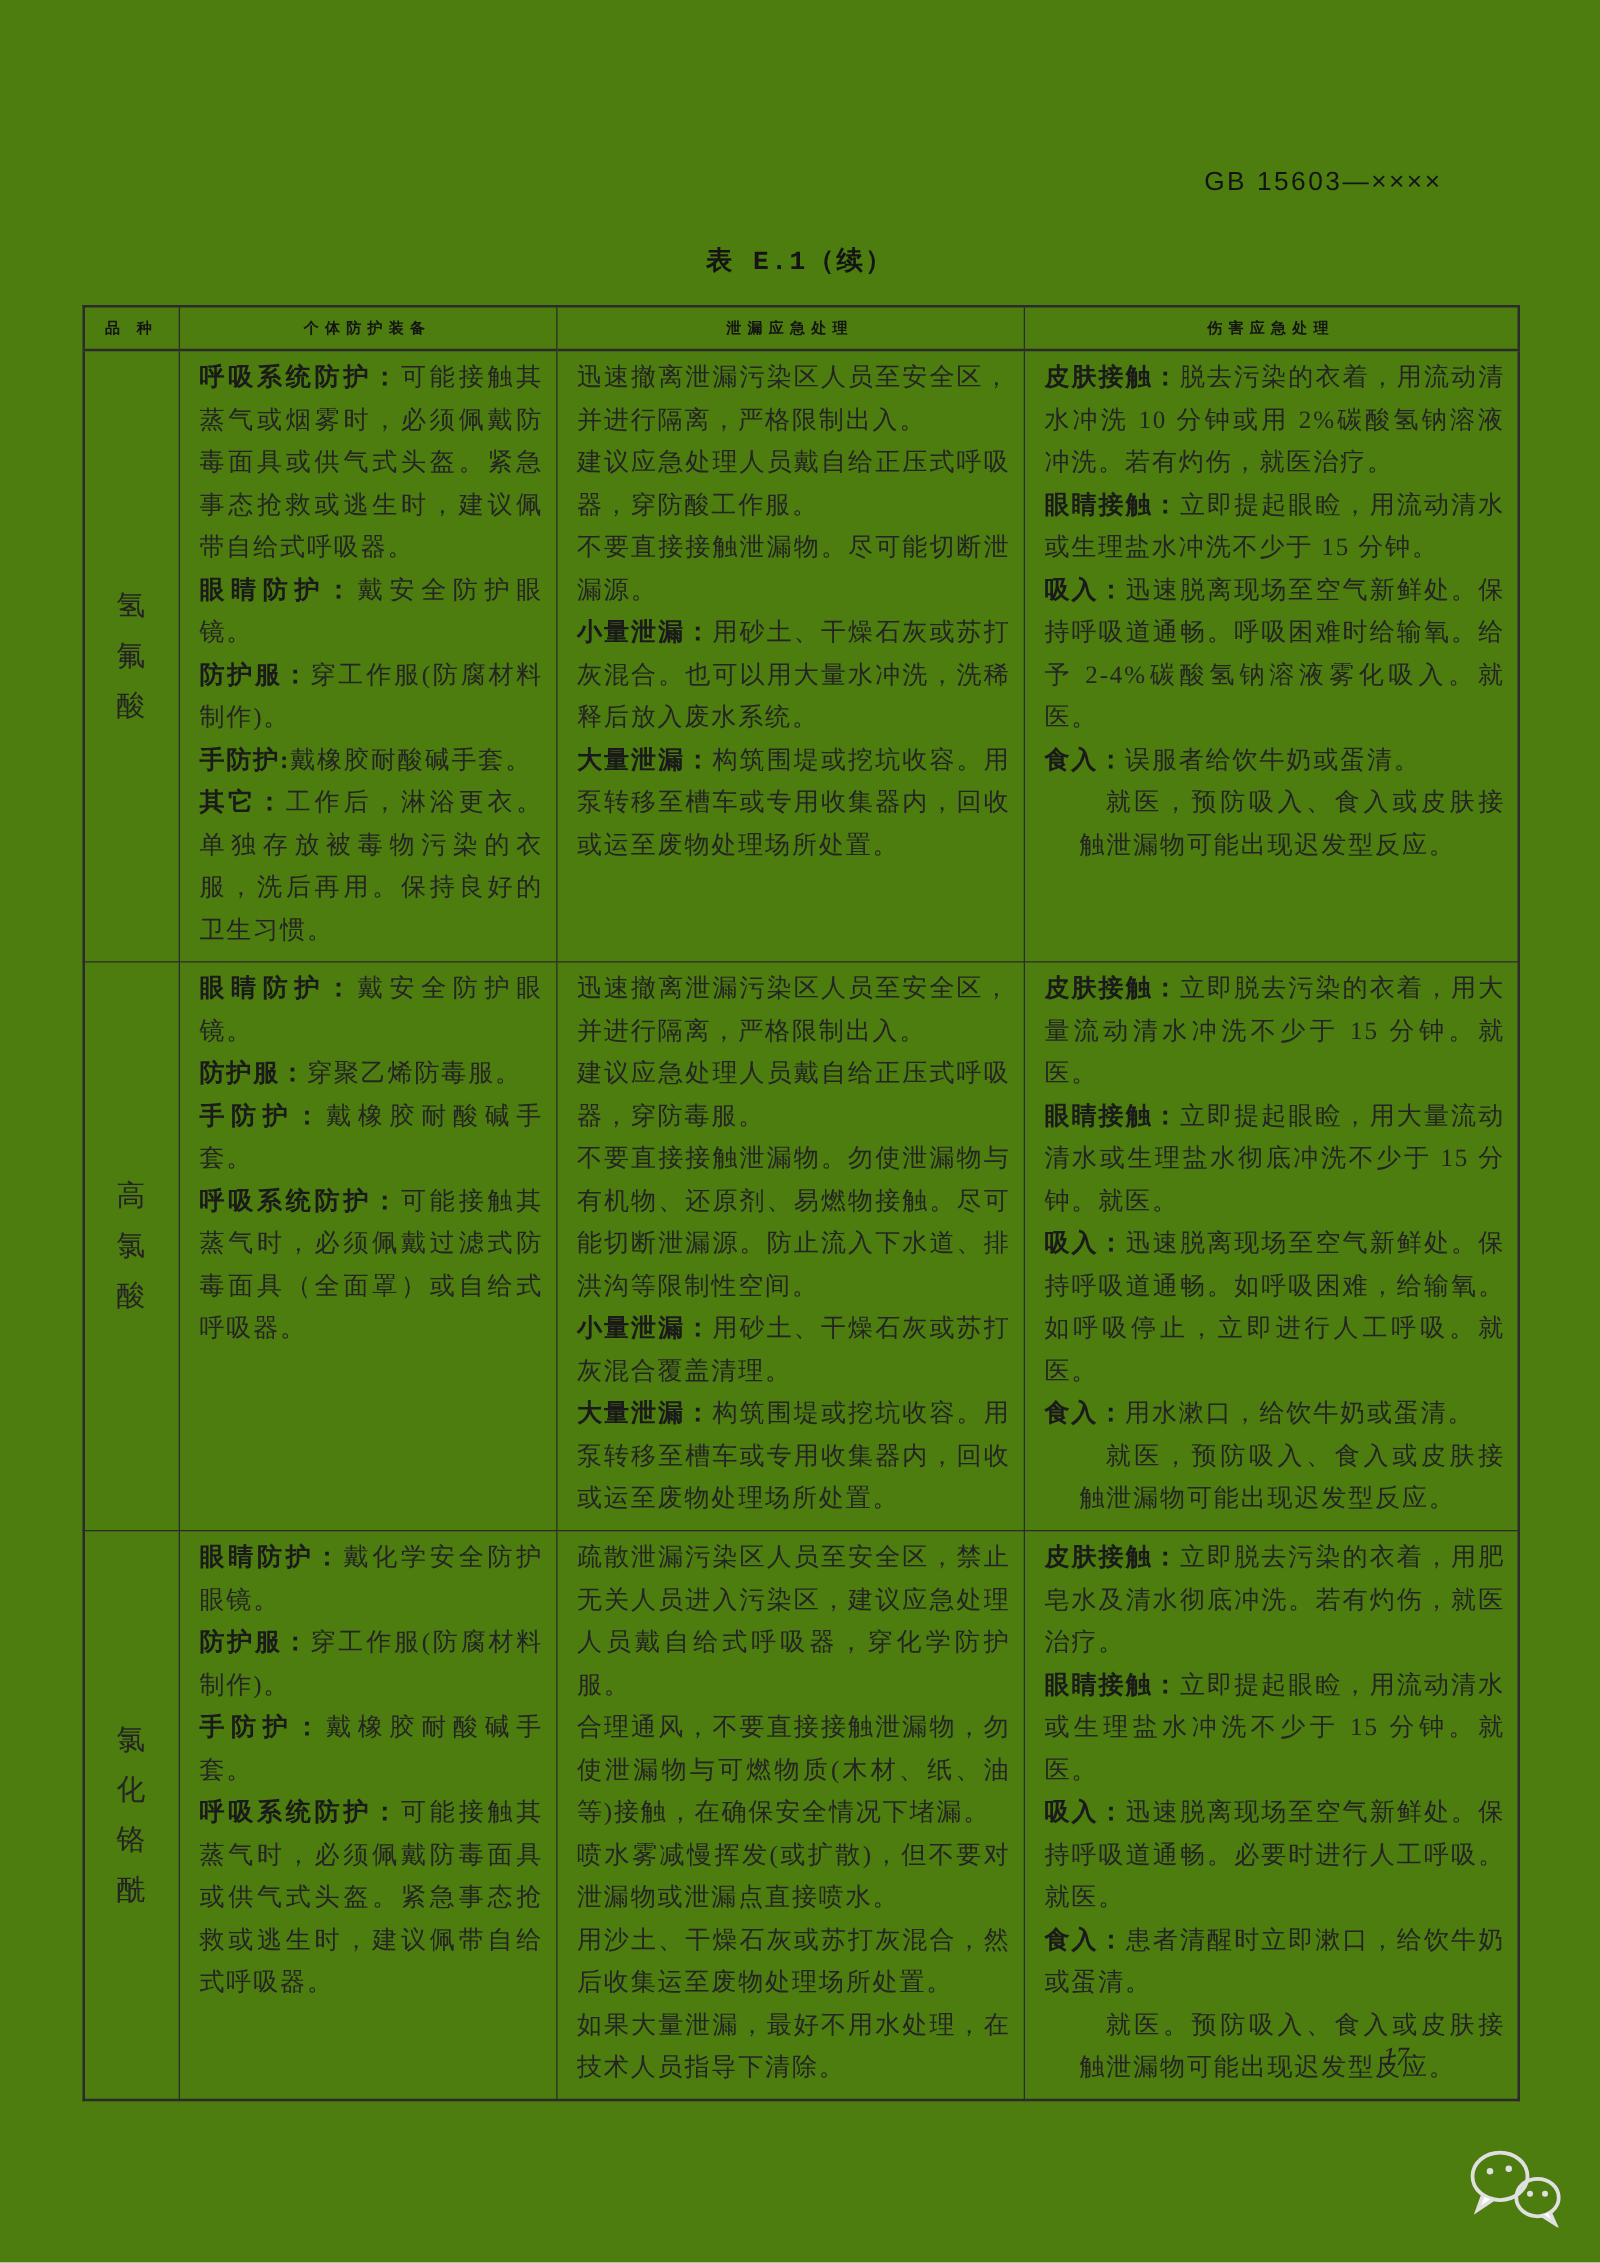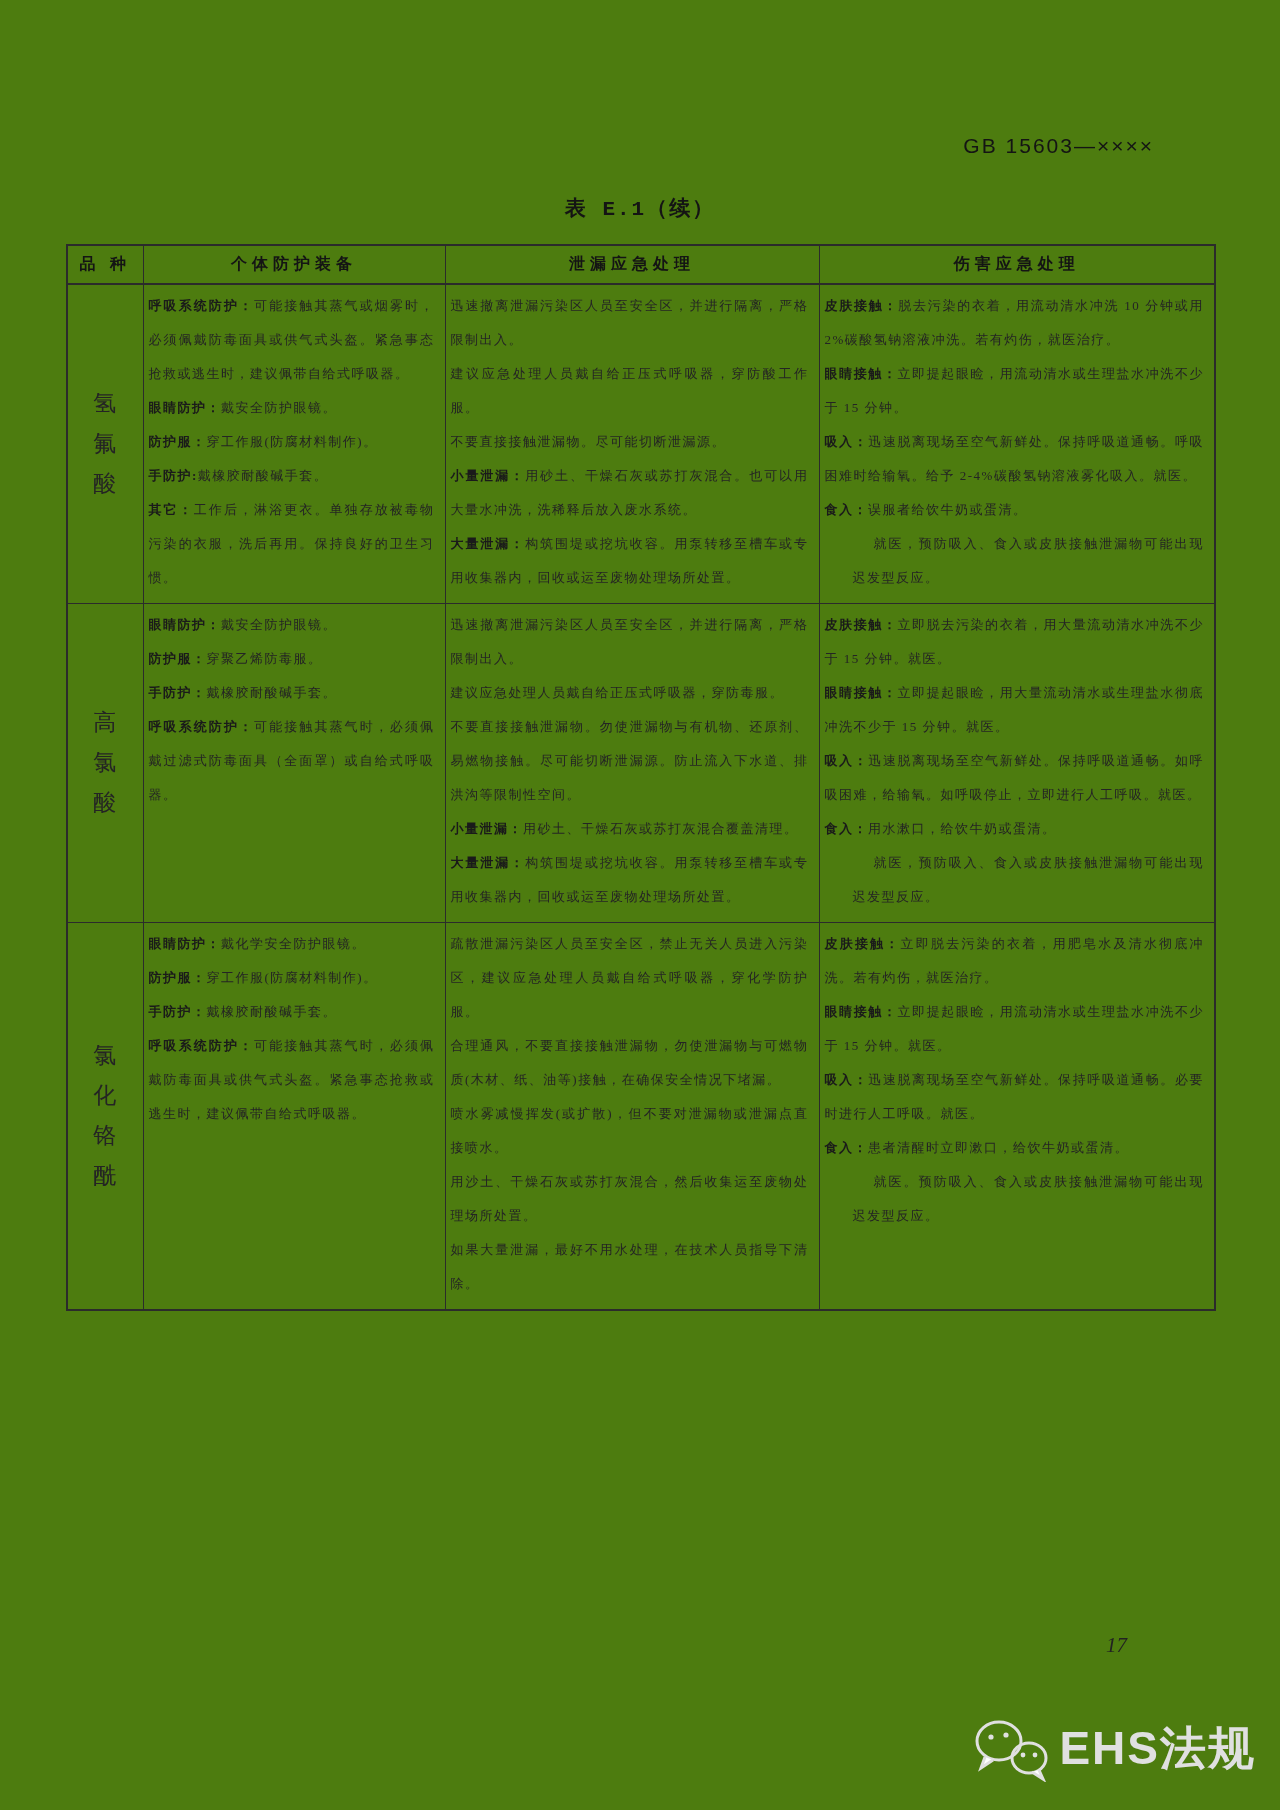--- a/index.html
+++ b/index.html
@@ -18,32 +18,32 @@
     font-weight:bold;font-size:21px;letter-spacing:2px;color:#141414;
   }
   table.hazard{
     position:absolute;top:244px;left:66px;width:1148px;
     border-collapse:collapse;table-layout:fixed;
     border:2px solid #2b2b2b;
   }
   table.hazard th,table.hazard td{border:1px solid #2b2b2b;}
   table.hazard thead th{
     font-family:"Liberation Sans","DejaVu Sans",sans-serif;
-    font-weight:bold;font-size:16px;letter-spacing:5px;
+    font-weight:bold;font-size:12px;letter-spacing:5px;
     padding:8px 2px;text-align:center;color:#141414;
     border-bottom:2px solid #2b2b2b;
   }
   td.chem{
     vertical-align:middle;text-align:center;
     font-size:23px;line-height:40px;padding:0 15px;
     letter-spacing:1px;color:#242424;
   }
   td.body-cell{
-    vertical-align:top;padding:4px 10px 8px 5px;
-    font-size:13px;line-height:34px;letter-spacing:1.5px;
+    vertical-align:top;padding:4px 10px 8px 16px;
+    font-size:20px;line-height:34px;letter-spacing:1.5px;
     text-align:justify;color:#242424;
   }
   .para{text-align:justify;}
   .para.indent{text-indent:21px;margin-left:28px;}
   .para b{font-weight:bold;color:#1a1a1a;}
   .page-number{
     position:absolute;top:1633px;left:1106px;
     font-size:21px;color:#222;font-style:italic;
   }
   .watermark{
@@ -164,16 +164,15 @@
         <ellipse cx="58" cy="42" rx="17" ry="15"></ellipse>
         <path d="M68 54 L72 63 L61 56" fill="#ffffff" stroke="#e0e0e0"></path>
       </g>
       <g fill="#e0e0e0">
         <circle cx="20" cy="21" r="2.6"></circle>
         <circle cx="35" cy="19" r="2.6"></circle>
         <circle cx="52" cy="39" r="2.4"></circle>
         <circle cx="64" cy="39" r="2.4"></circle>
       </g>
     </svg>
-    <span>EHS法规</span>
   </div>
 
 </div>
 
 </body></html>

